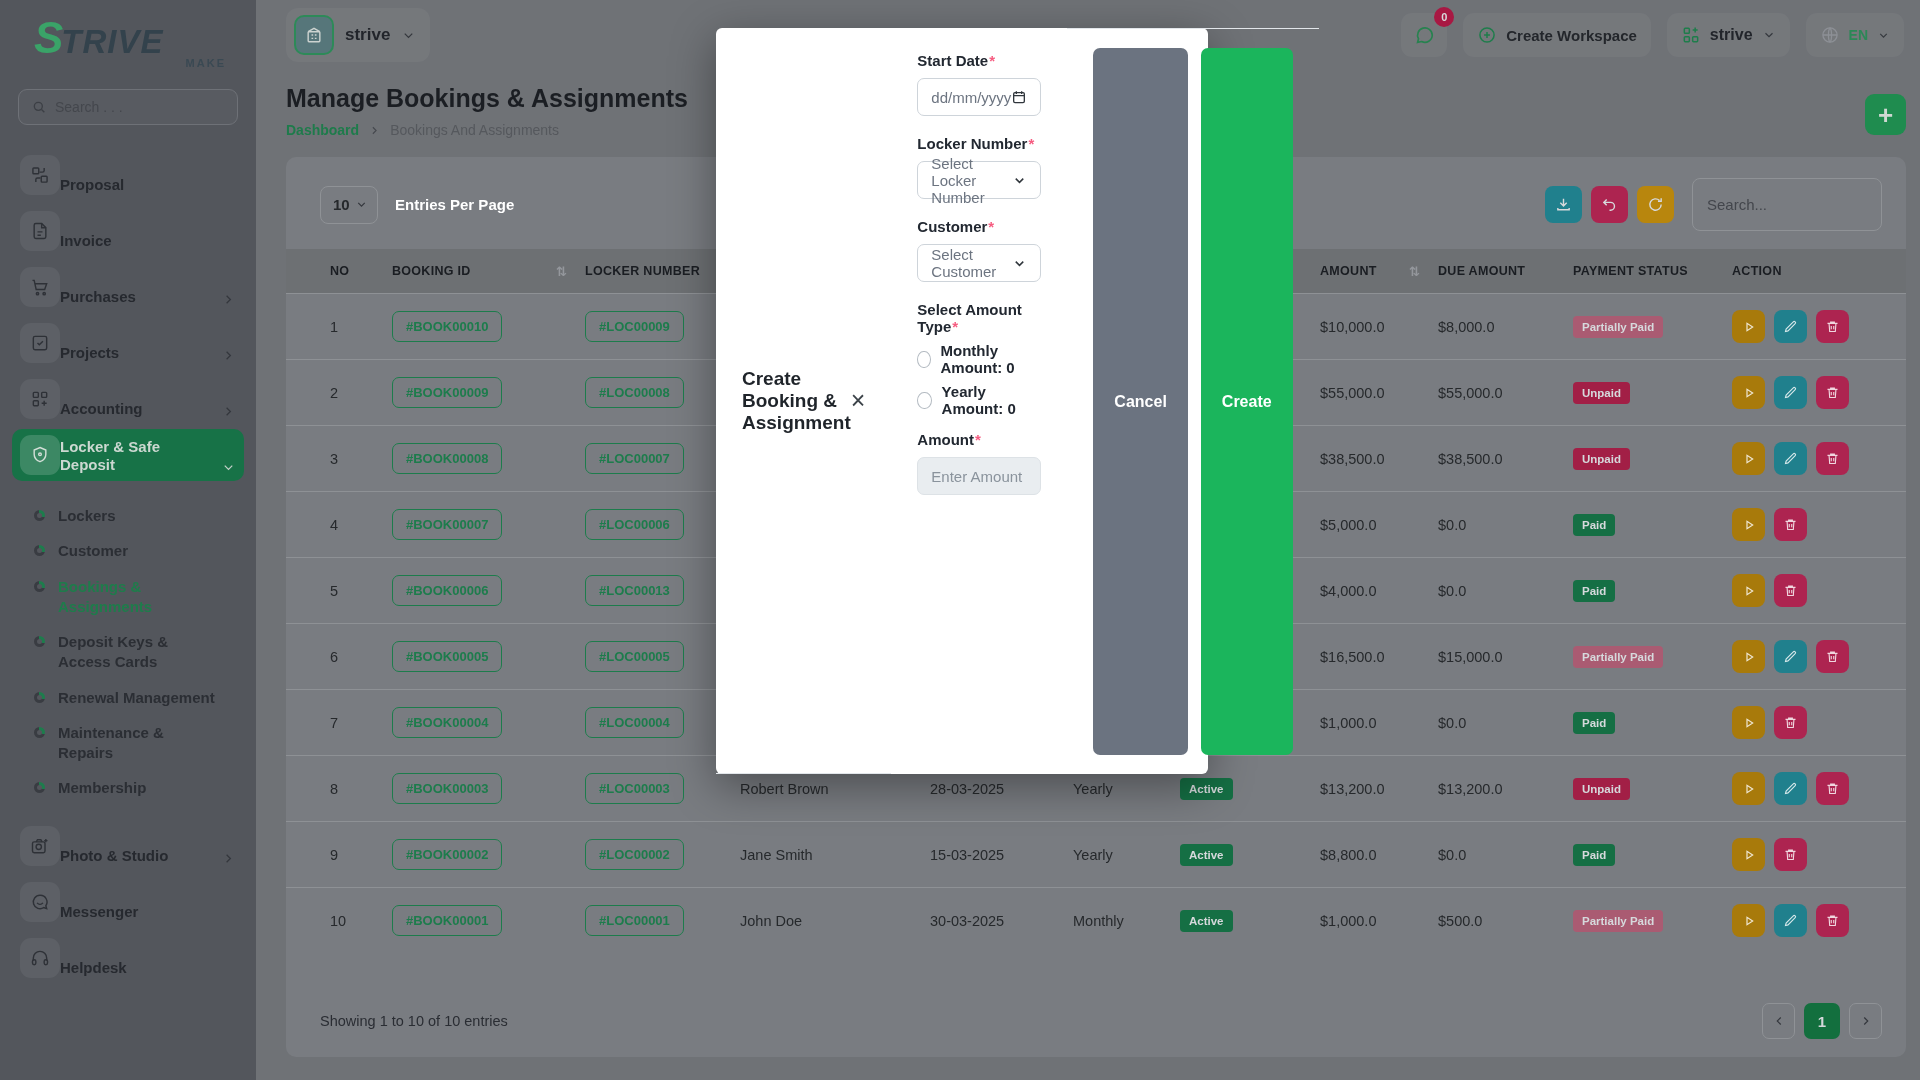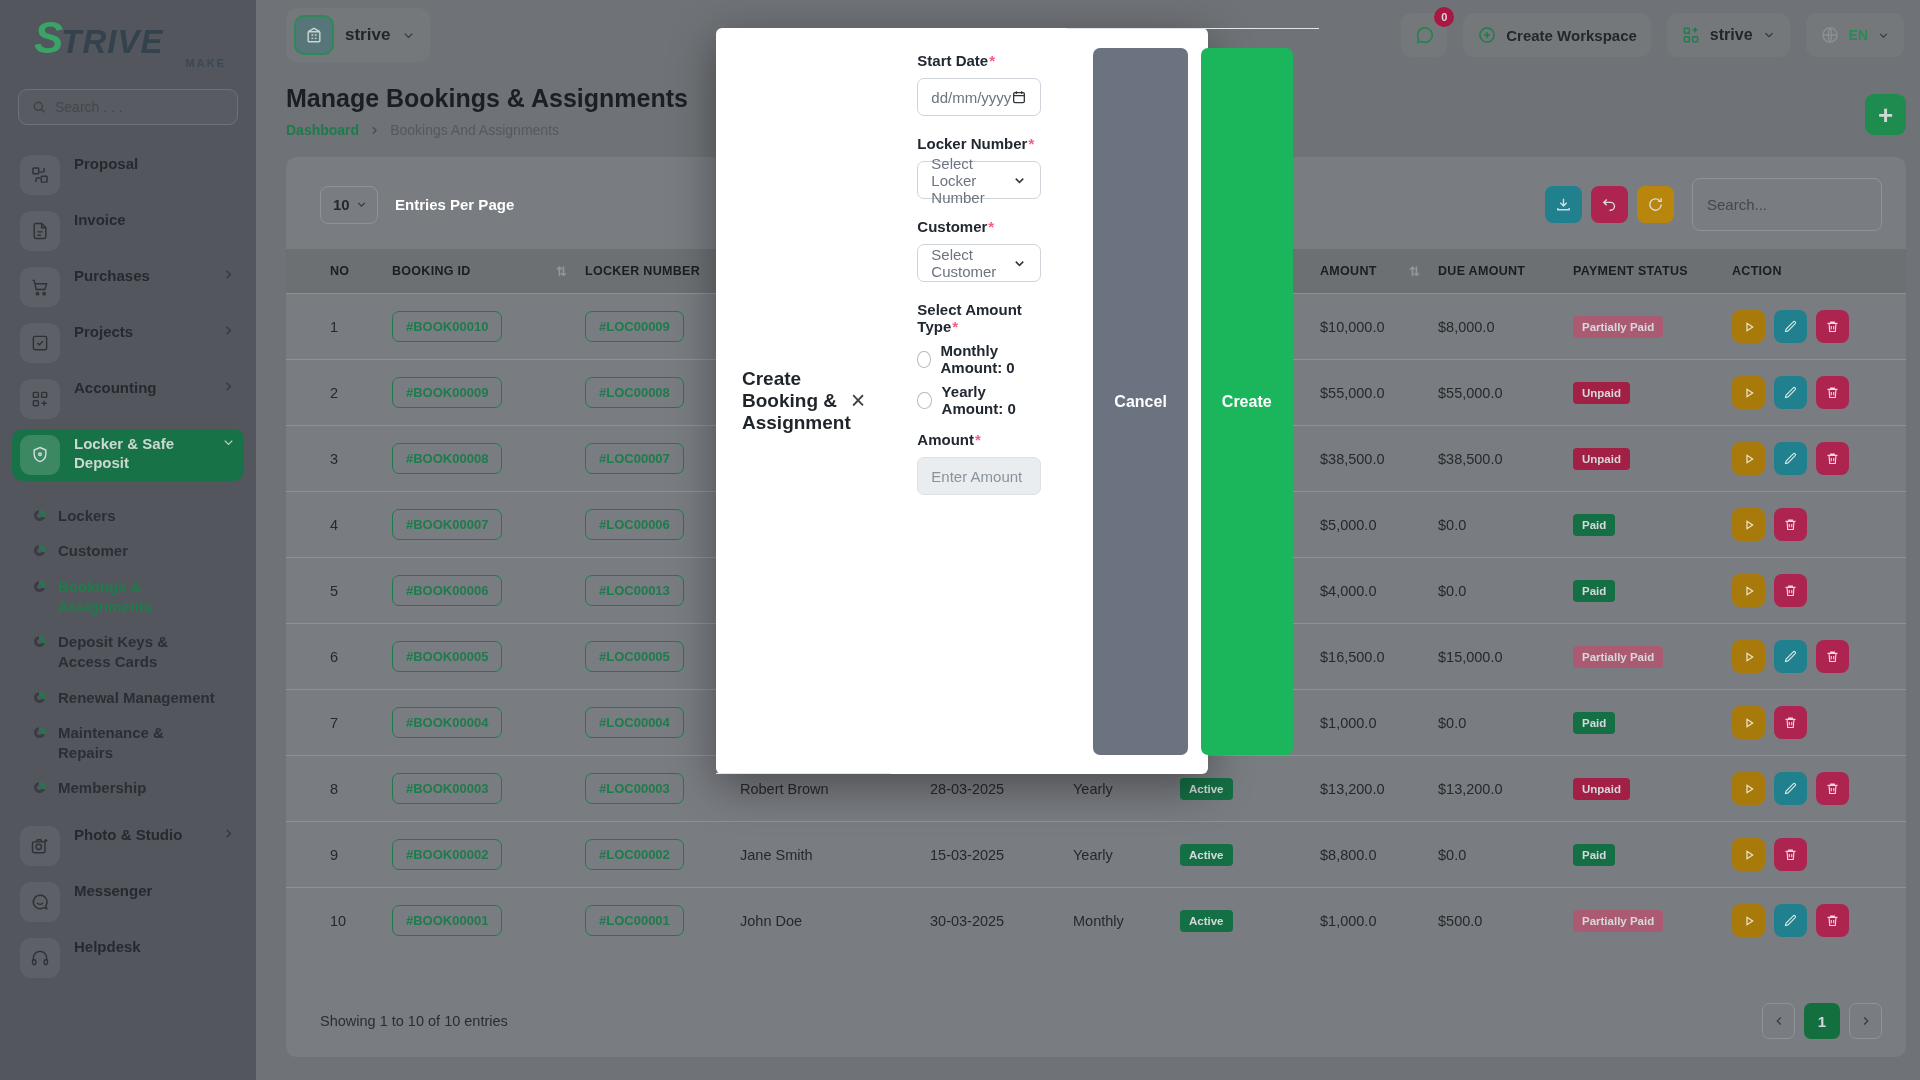--- a/index.html
+++ b/index.html
@@ -25,21 +25,21 @@
     display:flex; align-items:center; gap:8px; padding:0 12px; background:rgba(255,255,255,0.03);
   }
   .side-search svg { stroke:#3c3f45; }
   .side-search input {
     background:transparent; border:none; outline:none; width:100%;
     font-family:inherit; font-size:14px; color:#2c2f35;
   }
   .side-search input::placeholder { color:#44474d; }
   .nav { padding:14px 12px 0 12px; }
   .nav-item {
-    display:flex; align-items:flex-start; gap:14px; padding:6px 8px; margin-bottom:4px;
+    display:flex; align-items:flex-end; padding:6px 8px; margin-bottom:4px;
     border-radius:10px; cursor:pointer;
   }
   .icon-chip {
     width:40px; height:40px; border-radius:11px; background:#5d6066; flex:0 0 40px;
     display:flex; align-items:center; justify-content:center;
   }
   .icon-chip svg { stroke:#2e3137; }
   .nav-label { font-size:15px; font-weight:600; color:#26292f; line-height:1.25; }
   .chev { margin-left:auto; display:flex; }
   .chev svg { stroke:#34373d; }

